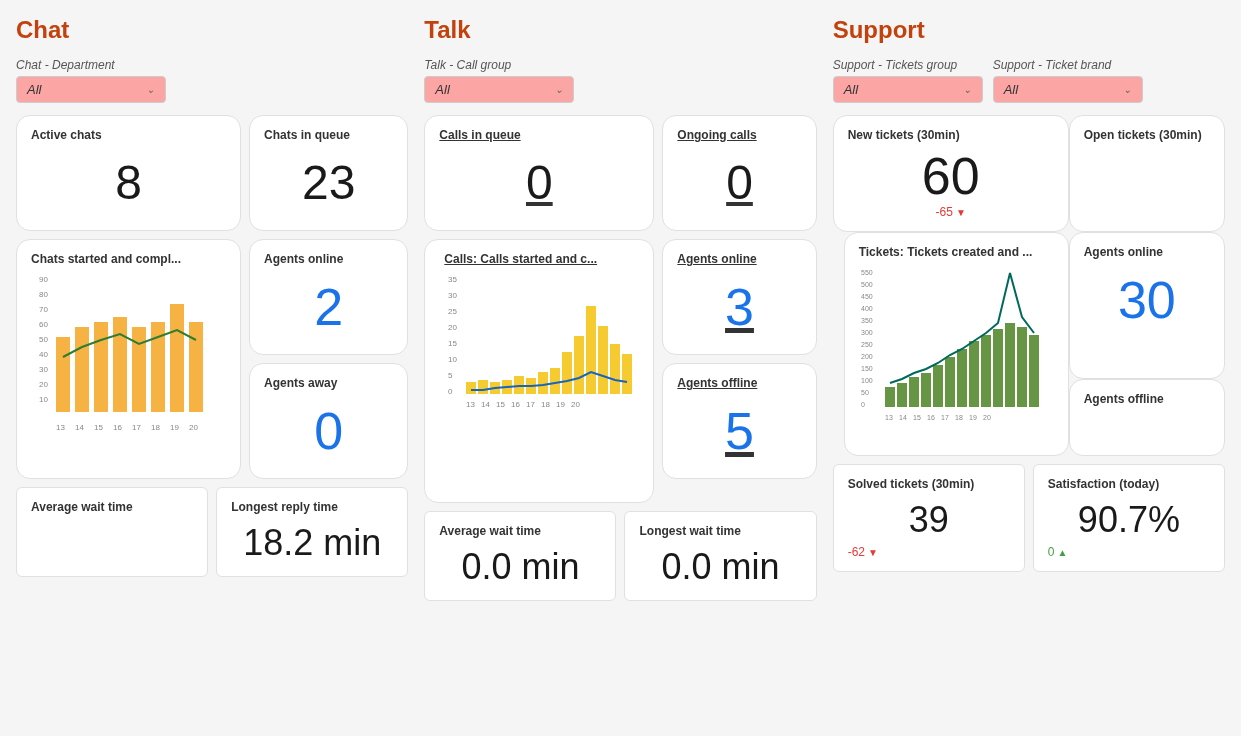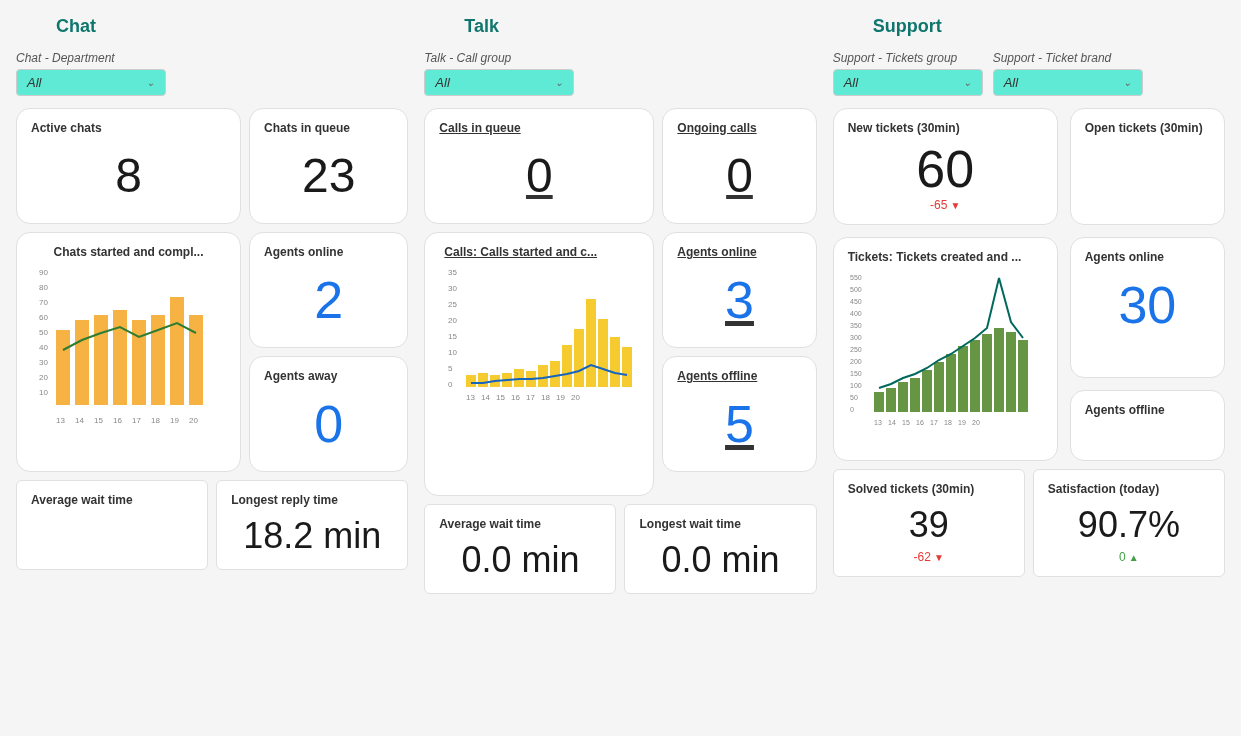--- a/index.html
+++ b/index.html
@@ -2,38 +2,38 @@
 <html><head>
   <meta charset="utf-8">
   <style>
     * { box-sizing: border-box; margin: 0; padding: 0; }
     body { font-family: -apple-system, BlinkMacSystemFont, 'Segoe UI', Arial, sans-serif; background: #f5f5f5; padding: 16px; font-size: 13px; color: #333; }
     
     .dashboard { display: flex; gap: 16px; max-width: 1241px; }
     
     .section { flex: 1; }
     
-    .section-title { font-size: 18px; font-weight: 700; margin-bottom: 14px; color: #0f766e; margin-left: 40px; }
+    .section-title { font-size: 24px; font-weight: 700; margin-bottom: 14px; color: #c2410c; }
     
     .filter-row { display: flex; gap: 10px; margin-bottom: 12px; }
     
     .filter-group { display: flex; flex-direction: column; gap: 4px; font-style: italic; }
     .filter-label { font-size: 12px; color: #555; }
-    .filter-select { display: flex; align-items: center; justify-content: space-between; background: #5eead4; border: 1px solid #ccc; border-radius: 4px; padding: 5px 10px; min-width: 150px; cursor: pointer; font-size: 13px; }
+    .filter-select { display: flex; align-items: center; justify-content: space-between; background: #fca5a5; border: 1px solid #ccc; border-radius: 4px; padding: 5px 10px; min-width: 150px; cursor: pointer; font-size: 13px; }
     .filter-select .chevron { font-size: 10px; color: #666; margin-left: 8px; }
     
     .card { background: #fff; border: 1px solid #e0e0e0; border-radius: 14px; padding: 12px 14px; }
     
     .card-title { font-size: 12px; font-weight: 600; color: #333; margin-bottom: 6px; }
     
     .card-value { font-size: 48px; font-weight: 300; color: #1a1a1a; text-align: center; line-height: 1.1; }
     
     .card-value-blue { color: #1a73e8; font-size: 52px; font-weight: 300; text-align: center; }
     
-    .card-subtitle { font-size: 12px; color: #e53935; text-align: center; display: flex; align-items: center; justify-content: center; gap: 3px; }
+    .card-subtitle { font-size: 12px; color: #e53935; text-align: center; display: flex; align-items: center; justify-content: flex-start; gap: 3px; }
     .card-subtitle.green { color: #43a047; }
     
     .card-center { display: flex; flex-direction: column; align-items: center; justify-content: center; min-height: 80px; }
     
     
     .metric-card .card-center { min-height: 70px; }
     
     
     .stat-row { display: grid; grid-template-columns: 1fr 1fr; gap: 8px; margin-top: 8px; }
     .stat-card { background: #fff; border: 1px solid #e0e0e0; border-radius: 6px; padding: 12px 14px; }
@@ -56,27 +56,26 @@
     .cards-layout-talk {
       display: grid;
       grid-template-columns: 1fr 1fr;
       gap: 8px;
       text-decoration: underline;
     }
     
     .cards-layout-support {
       display: grid;
       grid-template-columns: 1fr 1fr;
-      gap: 12px;
+      gap: 0;
     }
 
     .chat-chart-card {
       grid-column: 1;
       grid-row: 2 / 4;
-      text-align: center;
     }
   </style>
 </head>
 <body>
 
 <div class="dashboard">
 
   <div class="section section-chat">
     <div class="section-title">Chat</div>
 
@@ -299,21 +298,21 @@
             <span>-65</span>
             <span class="arrow-down"></span>
           </div>
         </div>
       </div>
 
       <div class="card metric-card">
         <div class="card-title">Open tickets (30min)</div>
       </div>
 
-      <div class="card" style="grid-column:1; grid-row: 2 / 4;">
+      <div class="card" style="grid-column:1; grid-row: 2 / 4; margin-left: 11px;">
         <div class="card-title">Tickets: Tickets created and ...</div>
         <div>
           <svg width="195" height="175" viewBox="0 0 195 175">
 
             <text x="2" y="10" font-size="7" fill="#888">550</text>
             <text x="2" y="22" font-size="7" fill="#888">500</text>
             <text x="2" y="34" font-size="7" fill="#888">450</text>
             <text x="2" y="46" font-size="7" fill="#888">400</text>
             <text x="2" y="58" font-size="7" fill="#888">350</text>
             <text x="2" y="70" font-size="7" fill="#888">300</text>

